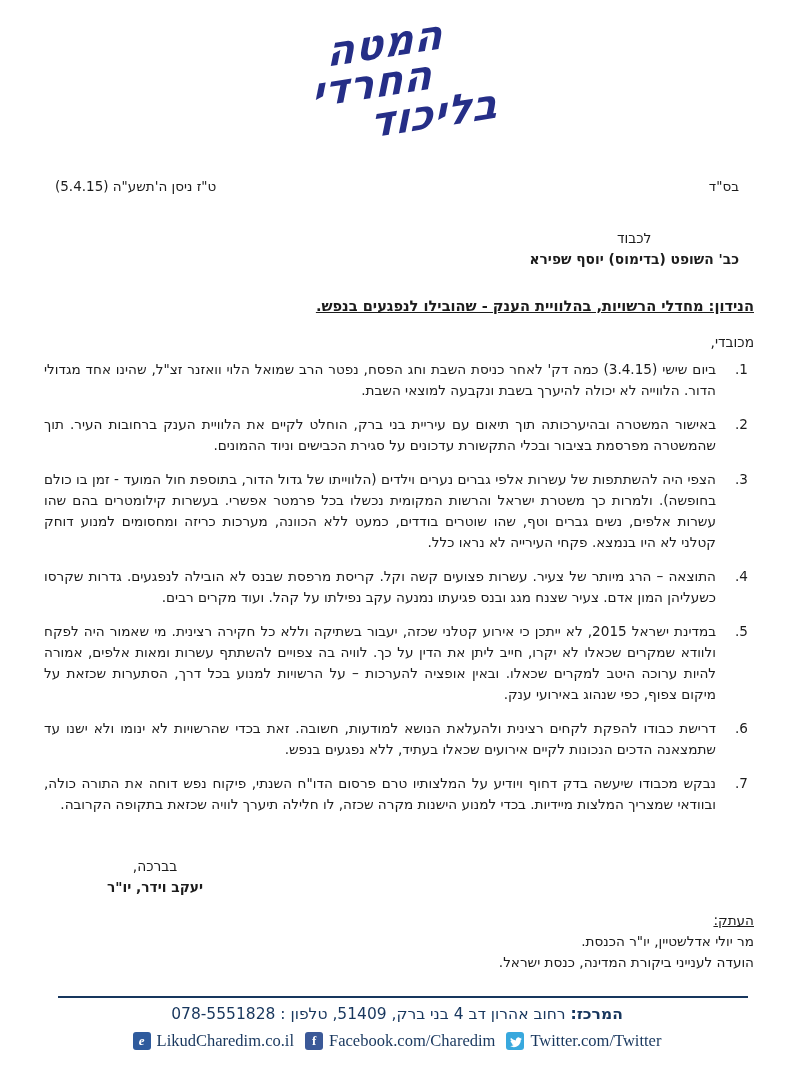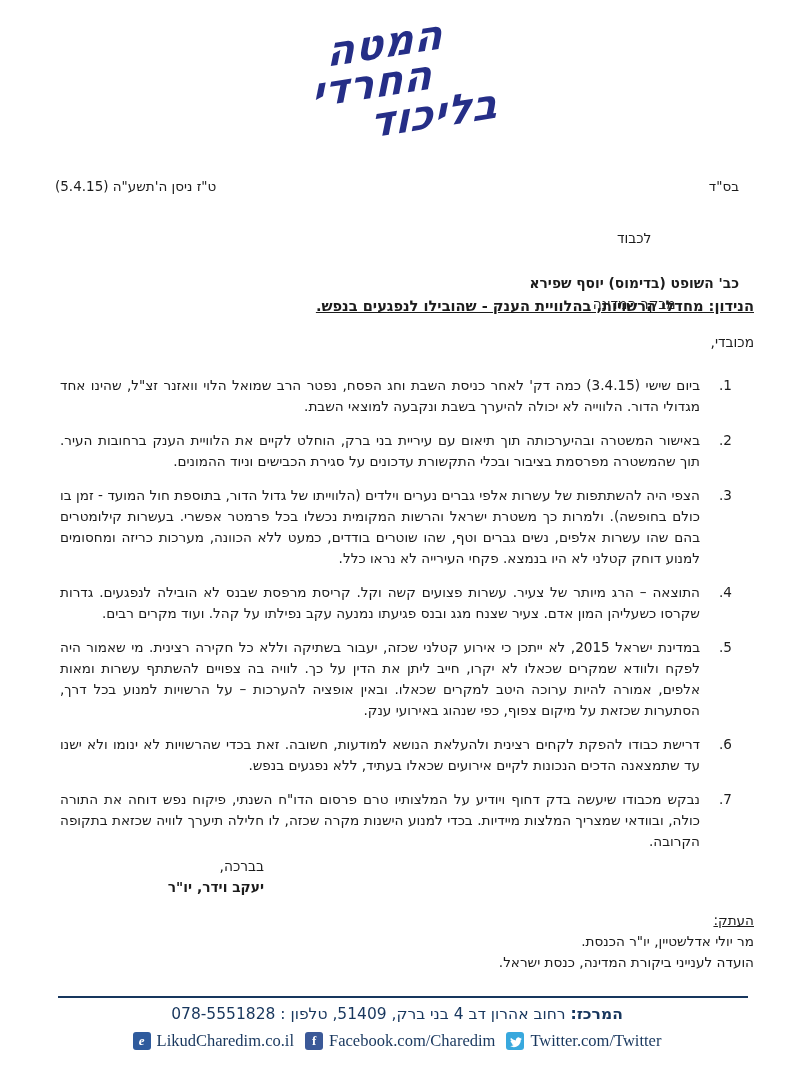--- a/index.html
+++ b/index.html
@@ -21,43 +21,43 @@
   .logo-l1{top:0;right:74px;}
   .logo-l2{top:38px;right:84px;}
   .logo-l3{top:77px;right:17px;}
   
   .header-row{
     position:absolute;top:178px;right:55px;left:55px;
     display:flex;justify-content:space-between;font-size:13.5px;
   }
   
   .recipient{position:absolute;top:228px;right:55px;text-align:center;font-size:13.8px;line-height:21px;}
-  .recipient .name{font-weight:bold;margin-top:24px;}
+  .recipient .name{font-weight:bold;}
   
   .subject{
     position:absolute;top:297px;right:40px;left:36px;
     font-size:14.6px;font-weight:bold;text-decoration:underline;
   }
   .greeting{position:absolute;top:334px;right:40px;font-size:13.8px;}
   
   ol.body-list{
     position:absolute;top:359px;right:40px;left:44px;
-    margin:16px;padding:0;list-style:none;counter-reset:item;
+    margin:0;padding:0;list-style:none;counter-reset:item;
     font-size:13.6px;line-height:21px;
   }
   ol.body-list li{
     position:relative;padding-right:38px;margin-bottom:13px;
     text-align:justify;
   }
   ol.body-list li::before{
     counter-increment:item;content:counter(item) ".";
     position:absolute;right:6px;top:0;
   }
   
-  .signature{position:absolute;top:856px;left:46px;width:218px;text-align:right;font-size:13.8px;line-height:21px;}
+  .signature{position:absolute;top:856px;left:46px;width:218px;text-align:center;font-size:13.8px;line-height:21px;}
   .signature .sig-name,.signature .sig-role{font-weight:bold;}
   
   .copy-block{position:absolute;top:910px;right:40px;text-align:right;font-size:13.6px;line-height:21px;}
   .copy-label{text-decoration:underline;}
   
   .footer-rule{position:absolute;top:996px;left:58px;right:46px;height:2px;background:#17365d;}
   .footer-line1{
     position:absolute;top:1005px;left:0;right:0;text-align:center;
     color:#17365d;font-size:15.5px;
   }
@@ -87,21 +87,20 @@
 </div>
 
 <div class="header-row">
   <span>בס"ד</span>
   <span>ט"ז ניסן ה'תשע"ה  (5.4.15)</span>
 </div>
 
 <div class="recipient">
   <div>לכבוד</div>
   <div class="name">כב' השופט (בדימוס) יוסף שפירא</div>
-  <div>מבקר המדינה</div>
 </div>
 
 <div class="subject">הנידון: מחדלי הרשויות, בהלוויית הענק - שהובילו לנפגעים בנפש.</div>
 
 <div class="greeting">מכובדי,</div>
 
 <ol class="body-list">
   <li>ביום שישי (3.4.15) כמה דק' לאחר כניסת השבת וחג הפסח, נפטר הרב שמואל הלוי וואזנר זצ"ל, שהינו אחד מגדולי הדור. הלווייה לא יכולה להיערך בשבת ונקבעה למוצאי השבת.</li>
   <li>באישור המשטרה ובהיערכותה תוך תיאום עם עיריית בני ברק, הוחלט לקיים את הלוויית הענק ברחובות העיר. תוך שהמשטרה מפרסמת בציבור ובכלי התקשורת עדכונים על סגירת הכבישים וניוד ההמונים.</li>
   <li>הצפי היה להשתתפות של עשרות אלפי גברים נערים וילדים (הלווייתו של גדול הדור, בתוספת חול המועד - זמן בו כולם בחופשה). ולמרות כך משטרת ישראל והרשות המקומית נכשלו בכל פרמטר אפשרי. בעשרות קילומטרים בהם שהו עשרות אלפים, נשים גברים וטף, שהו שוטרים בודדים, כמעט ללא הכוונה, מערכות כריזה ומחסומים למנוע דוחק קטלני לא היו בנמצא. פקחי העירייה לא נראו כלל.</li>

